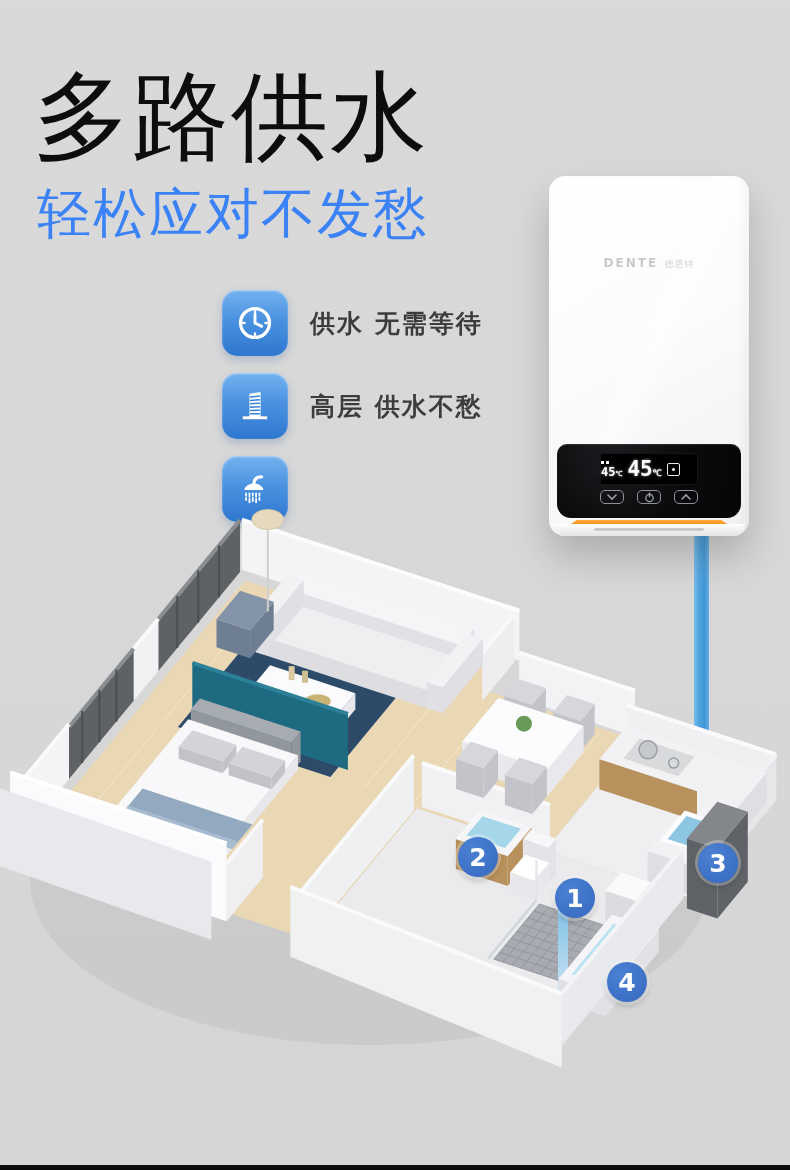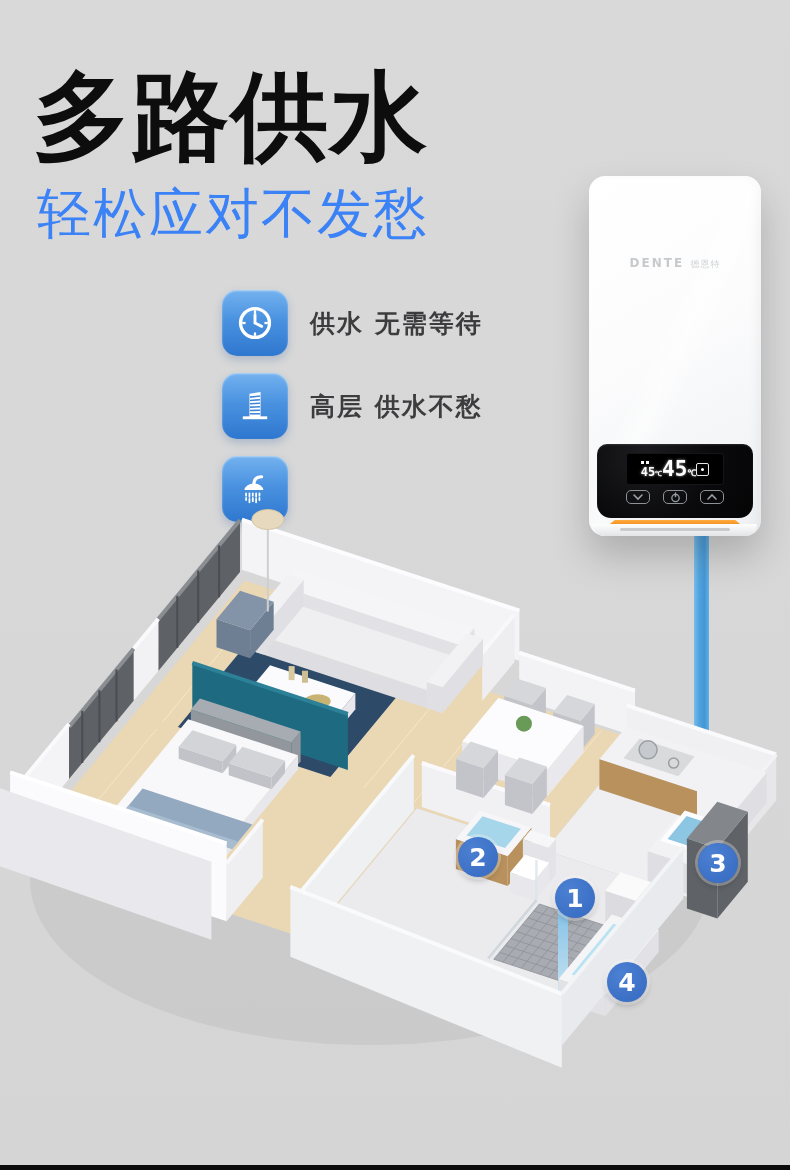--- a/index.html
+++ b/index.html
@@ -2,50 +2,50 @@
 <html><head>
 <meta charset="utf-8">
 <style>
   html,body{margin:0;padding:0;}
   body{width:790px;height:1170px;position:relative;overflow:hidden;
        font-family:"DejaVu Sans","Liberation Sans",sans-serif;
        background:linear-gradient(180deg,#d9d9d9 0%,#d7d7d7 60%,#d5d5d5 100%);}
   .abs{position:absolute;}
 
   
-  .title{left:33px;top:68px;font-size:97px;font-weight:700;color:#0d0d0d;
+  .title{left:33px;top:68px;font-size:97px;font-weight:400;color:#0d0d0d;
          letter-spacing:2px;line-height:1.02;}
   .subtitle{left:37px;top:186px;font-size:54px;font-weight:200;color:#3b82f6;
             letter-spacing:2px;line-height:1.05;}
 
   
   .features{left:222px;top:290px;font-weight:bold;}
   .feat-row{display:flex;align-items:center;margin-bottom:17px;height:66px;}
   .feat-icon{width:66px;height:66px;border-radius:15px;flex:0 0 66px;
              background:linear-gradient(180deg,#74b2ef 0%,#4a92e0 45%,#2e77cf 100%);
              box-shadow:0 4px 8px rgba(40,90,160,.25), inset 0 1px 2px rgba(255,255,255,.5);
              display:flex;align-items:center;justify-content:center;}
   .feat-label{margin-left:22px;font-size:25px;color:#3c3c3e;letter-spacing:2px;white-space:nowrap;}
 
   
-  .heater{left:549px;top:176px;width:172px;height:360px;border-radius:16px;
+  .heater{left:549px;top:176px;width:200px;height:360px;border-radius:16px;
           background:linear-gradient(150deg,#ffffff 0%,#fcfcfd 45%,#eef0f2 100%);
           box-shadow:0 20px 38px rgba(0,0,0,.20), inset -5px -2px 10px rgba(0,0,0,.04);
-          z-index:3;margin-left:40px;}
+          z-index:3;}
   .heater::before{content:"";position:absolute;inset:0;border-radius:16px;
           background:linear-gradient(115deg,rgba(255,255,255,0) 42%,rgba(255,255,255,.55) 50%,rgba(255,255,255,0) 58%);}
   .heater-logo{position:absolute;top:80px;width:100%;text-align:center;
           color:#c7cacc;letter-spacing:2px;font-size:12px;font-weight:bold;}
   .heater-logo .cn{font-size:9px;font-weight:normal;color:#cfd2d4;letter-spacing:1px;}
   .panel{position:absolute;left:8px;right:8px;top:268px;height:74px;
          border-radius:10px 10px 14px 14px;
          background:radial-gradient(circle at 30% 15%,#1d1d21 0%,#0a0a0c 55%,#050506 100%);
          box-shadow:inset 0 1px 2px rgba(255,255,255,.12);}
   .lcd{width:96px;height:30px;margin:9px auto 0;background:#000;border-radius:3px;
-       display:flex;align-items:center;justify-content:center;
+       display:flex;align-items:center;gap:5px;
        border:1px solid #151517;}
   .lcd *{color:#fff;text-shadow:0 0 3px rgba(255,255,255,.65);}
   .lcd-left{display:flex;flex-direction:column;align-items:flex-start;line-height:1;}
   .lcd-dots{display:flex;gap:2px;margin-bottom:2px;}
   .lcd-dots i{width:3px;height:3px;background:#fff;display:block;}
   .lcd-small{font-size:12px;font-weight:bold;font-family:"DejaVu Sans Mono",monospace;}
   .lcd-small .u{font-size:7px;}
   .lcd-main{font-size:21px;font-weight:bold;font-family:"DejaVu Sans Mono",monospace;line-height:1;}
   .lcd-main .u{font-size:9px;}
   .lcd-ic{width:11px;height:11px;border:1px solid #e7e7e7;border-radius:2px;

